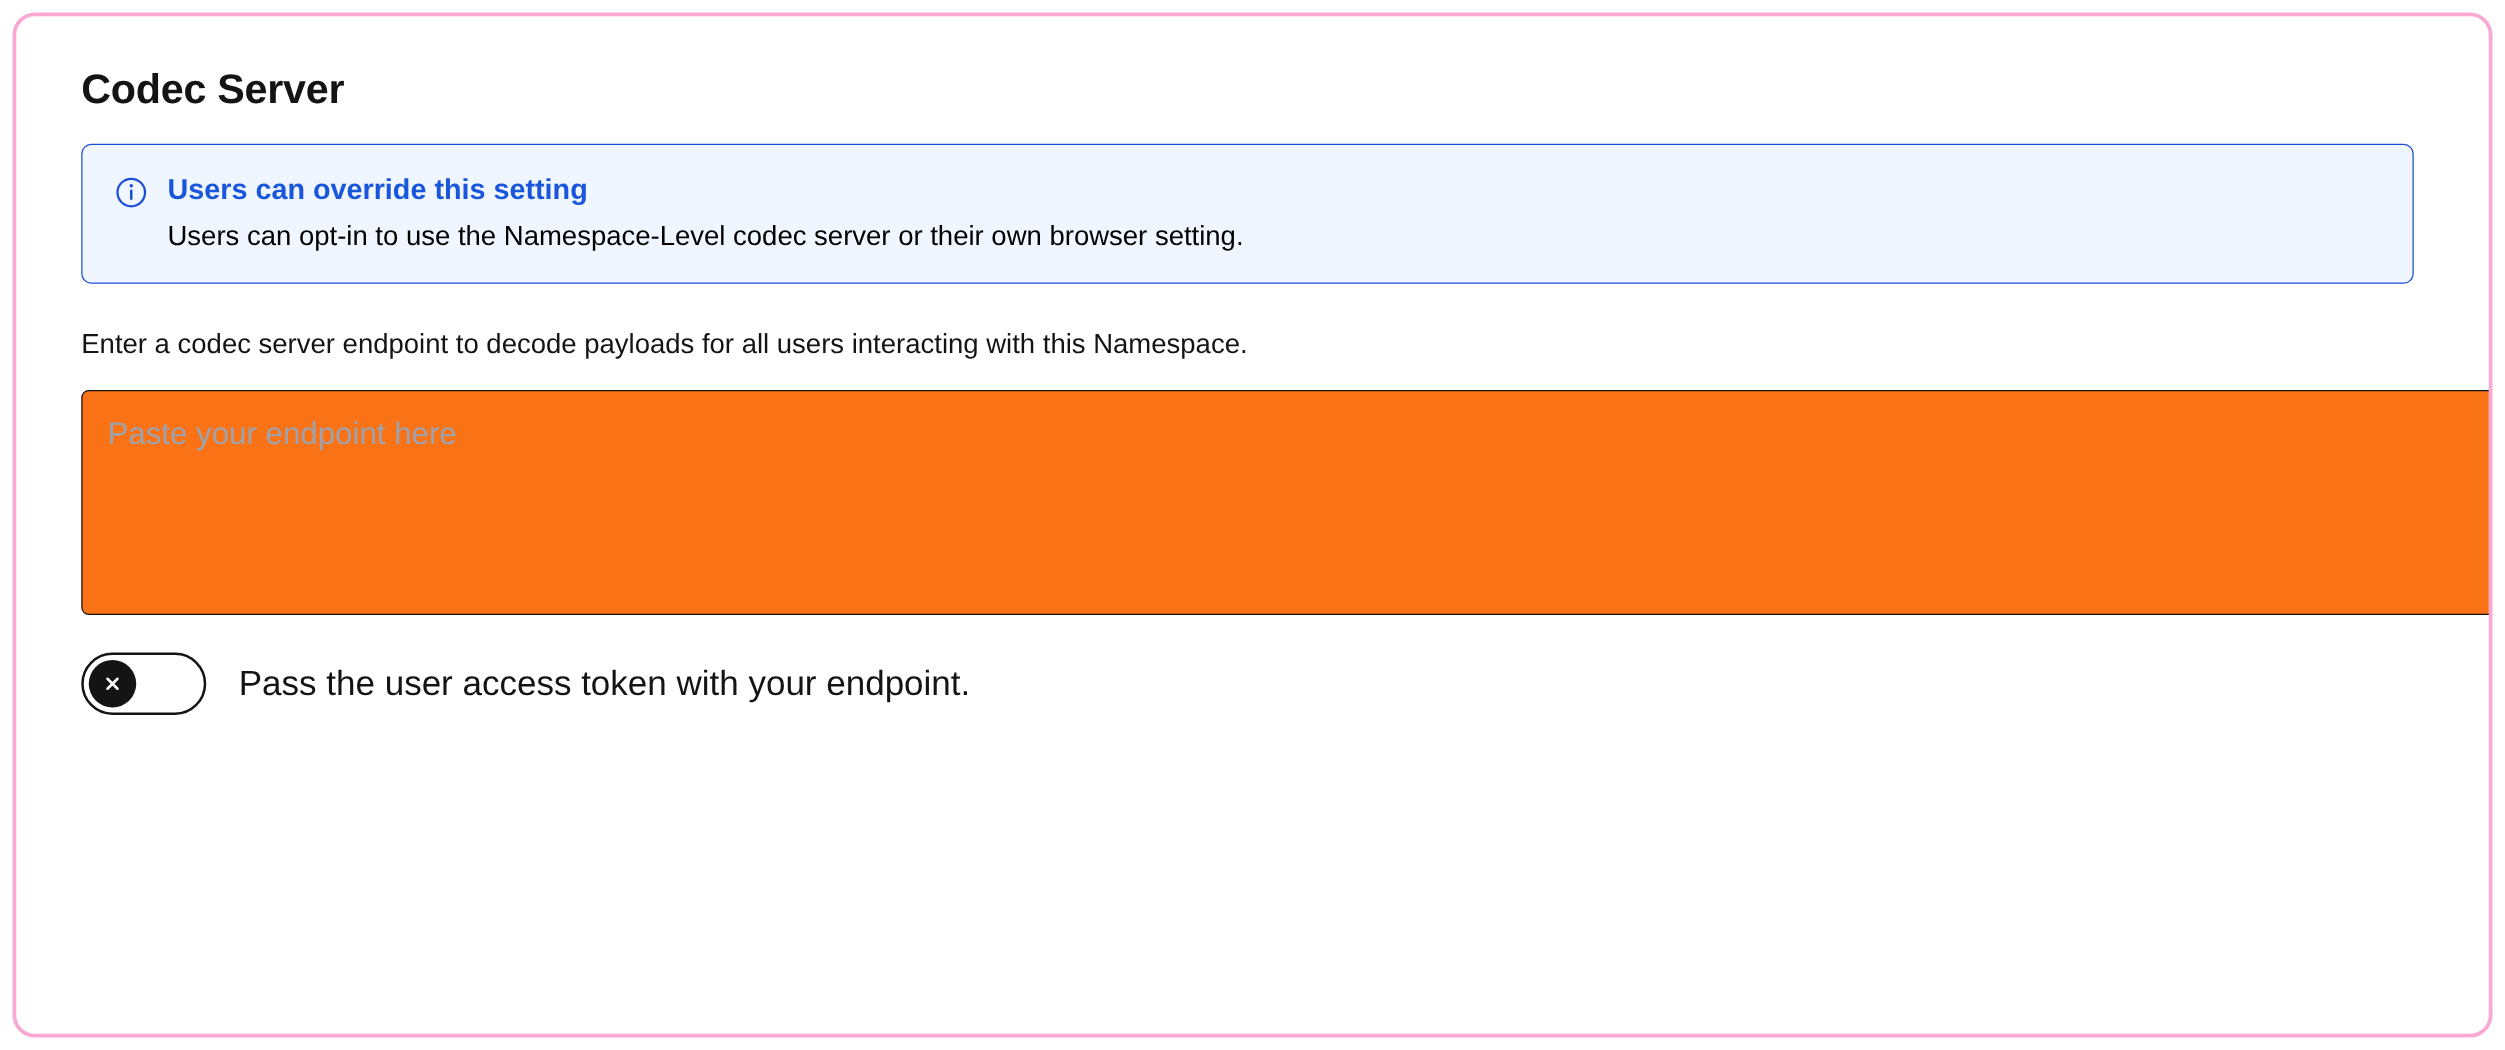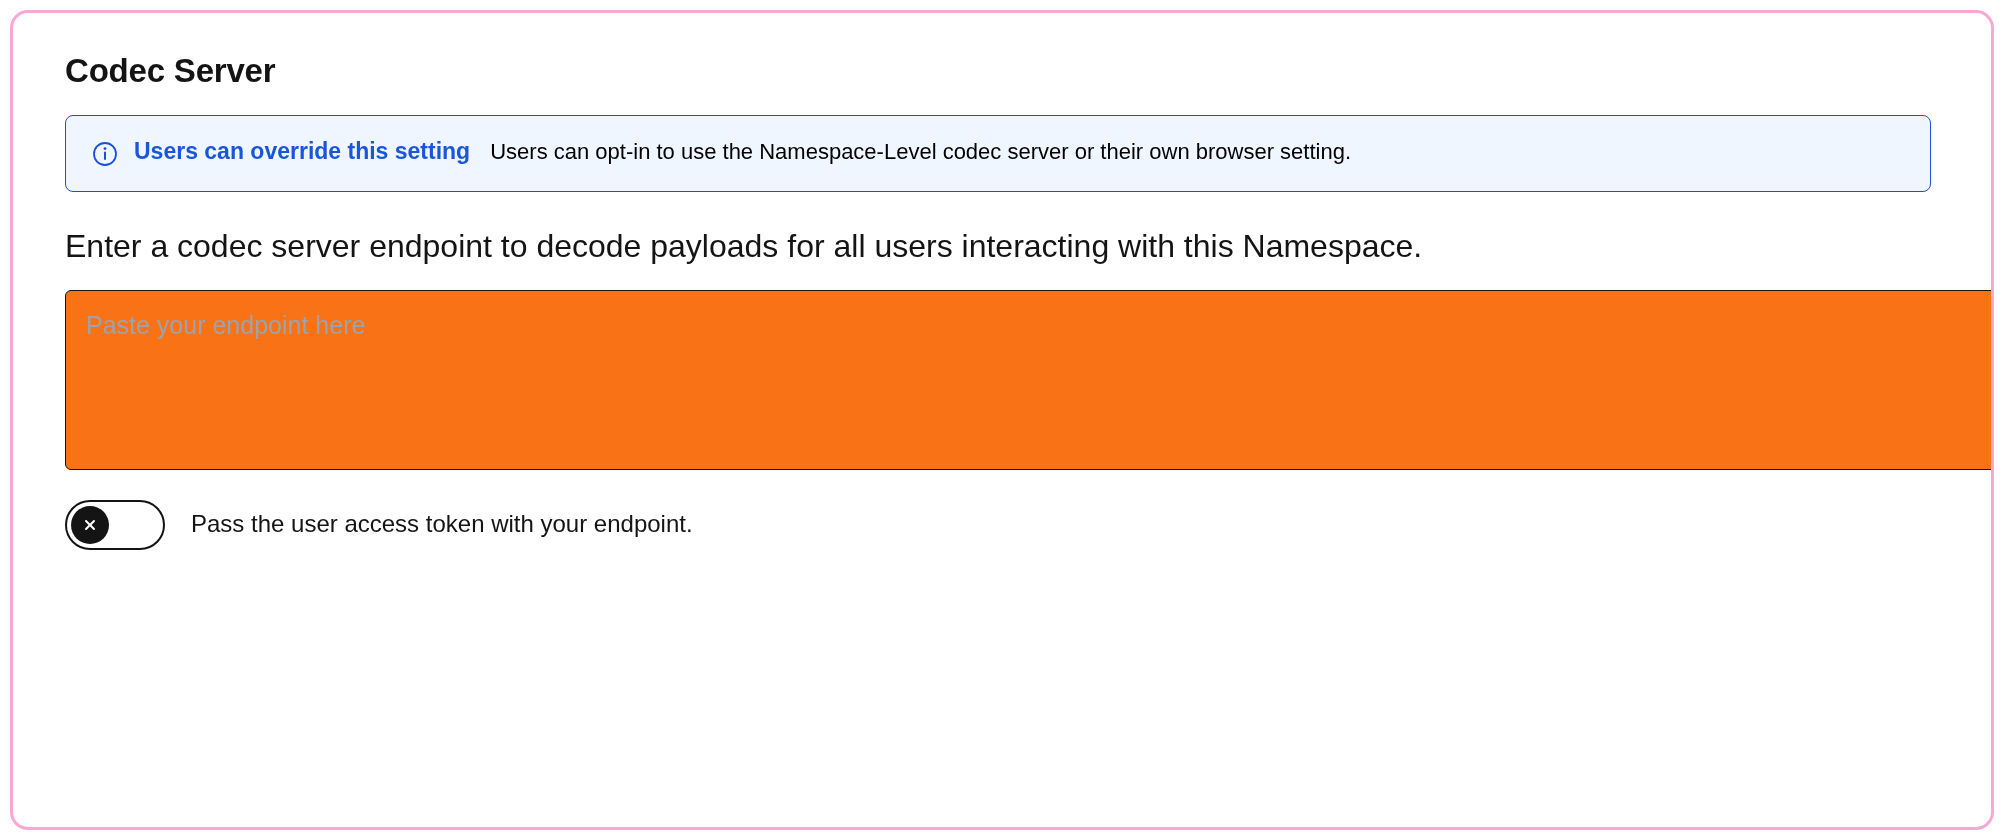--- a/index.html
+++ b/index.html
@@ -54,38 +54,38 @@
 
   .info-icon {
     flex: 0 0 auto;
     width: 26px;
     height: 26px;
     margin-top: 3px;
   }
 
   .info-icon svg { display: block; }
 
-  .callout-text { display: flex; flex-direction: row; gap: 20px; }
+  .callout-text { display: flex; flex-direction: column; gap: 10px; }
 
   .callout-title {
     font-size: 23px;
     font-weight: bold;
     color: #1a56db;
     line-height: 1.15;
   }
 
   .callout-body {
     font-size: 22px;
     color: #000000;
     line-height: 1.25;
     font-weight: 400;
   }
 
   .description {
-    font-size: 32px;
+    font-size: 22px;
     color: #141414;
     margin: 34px 0 22px 0;
     line-height: 1.3;
   }
 
   .endpoint-field {
     box-sizing: border-box;
     display: block;
     width: 1992px;
     height: 180px;
@@ -133,21 +133,21 @@
     border-radius: 50%;
     background: #141414;
     display: flex;
     align-items: center;
     justify-content: center;
   }
 
   .toggle .knob svg { display: block; }
 
   .toggle-label {
-    font-size: 24px;
+    font-size: 28px;
     color: #141414;
     line-height: 1.2;
   }
 </style>
 </head>
 <body>
 
 <div class="page">
   <div class="card">
 

